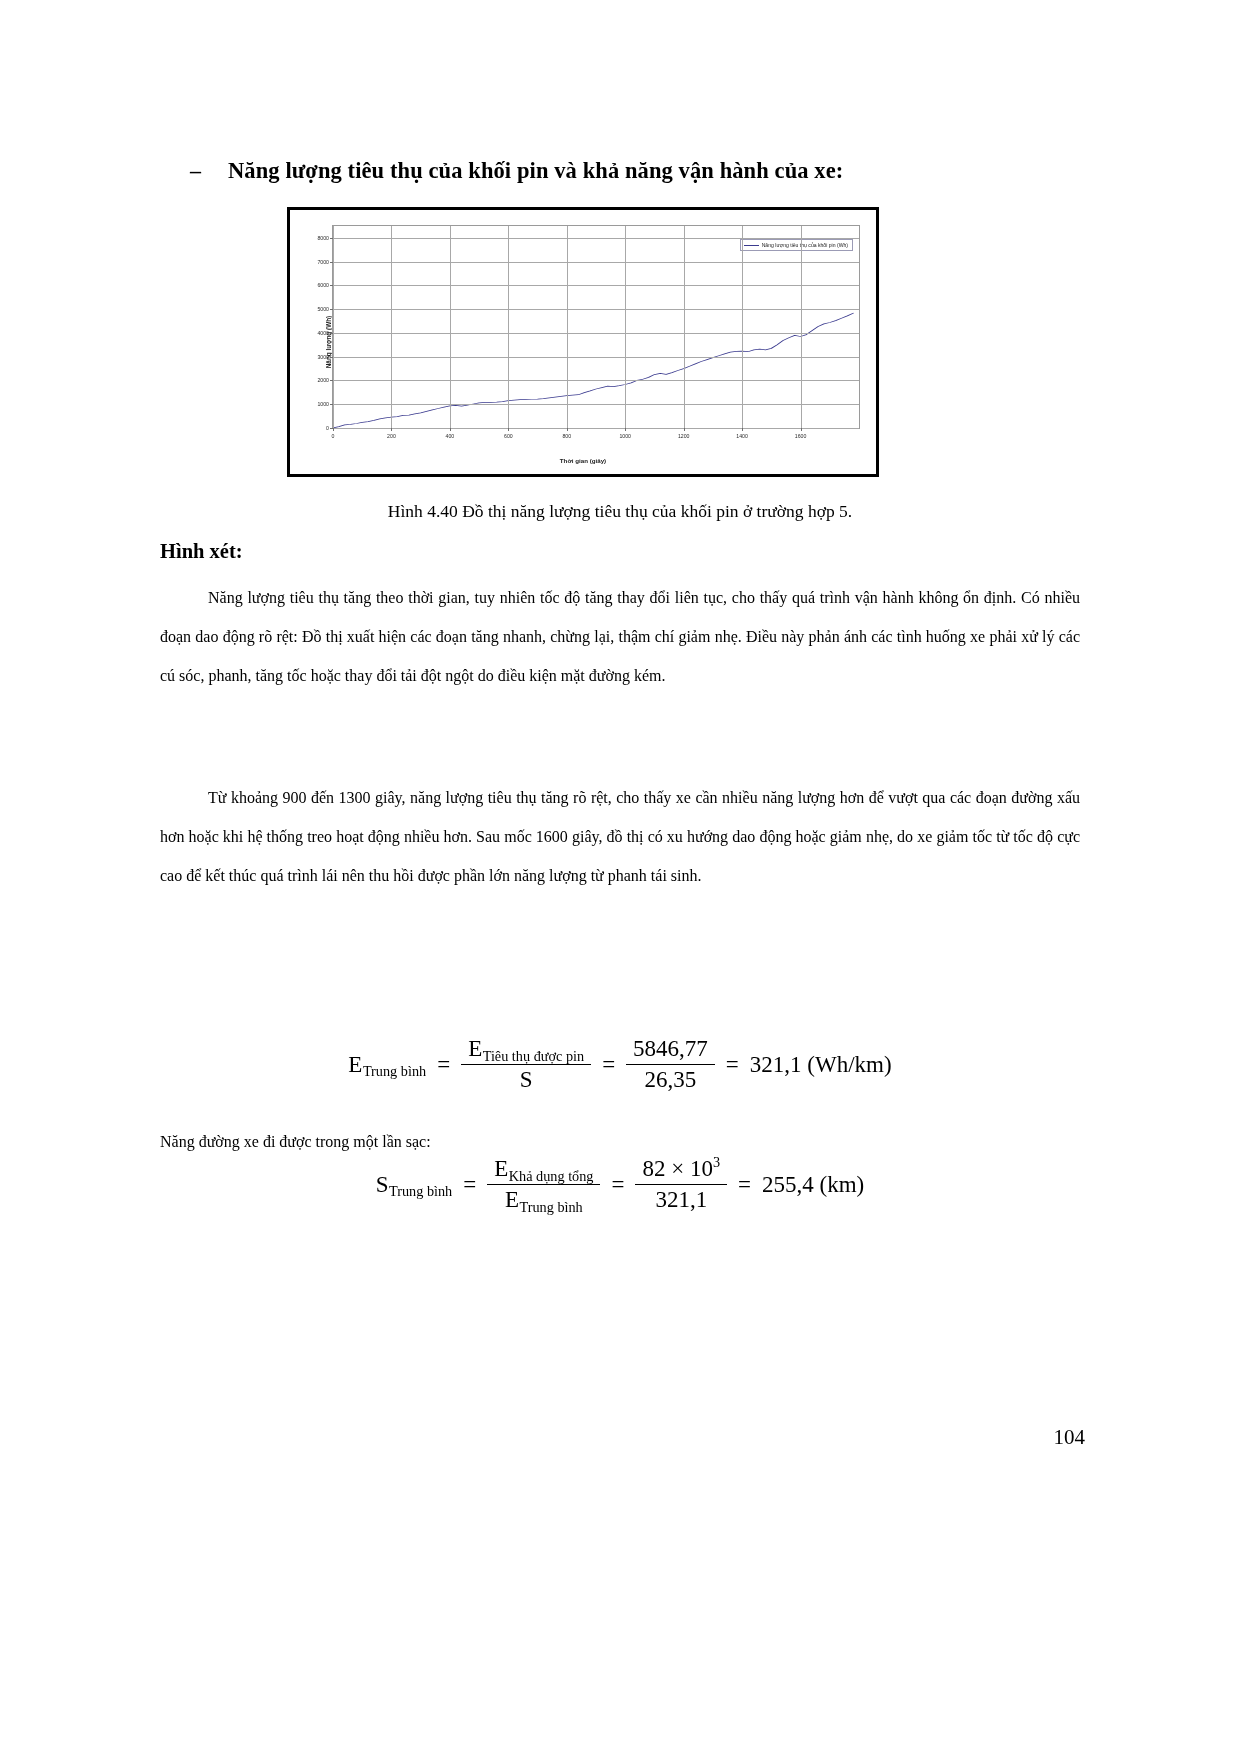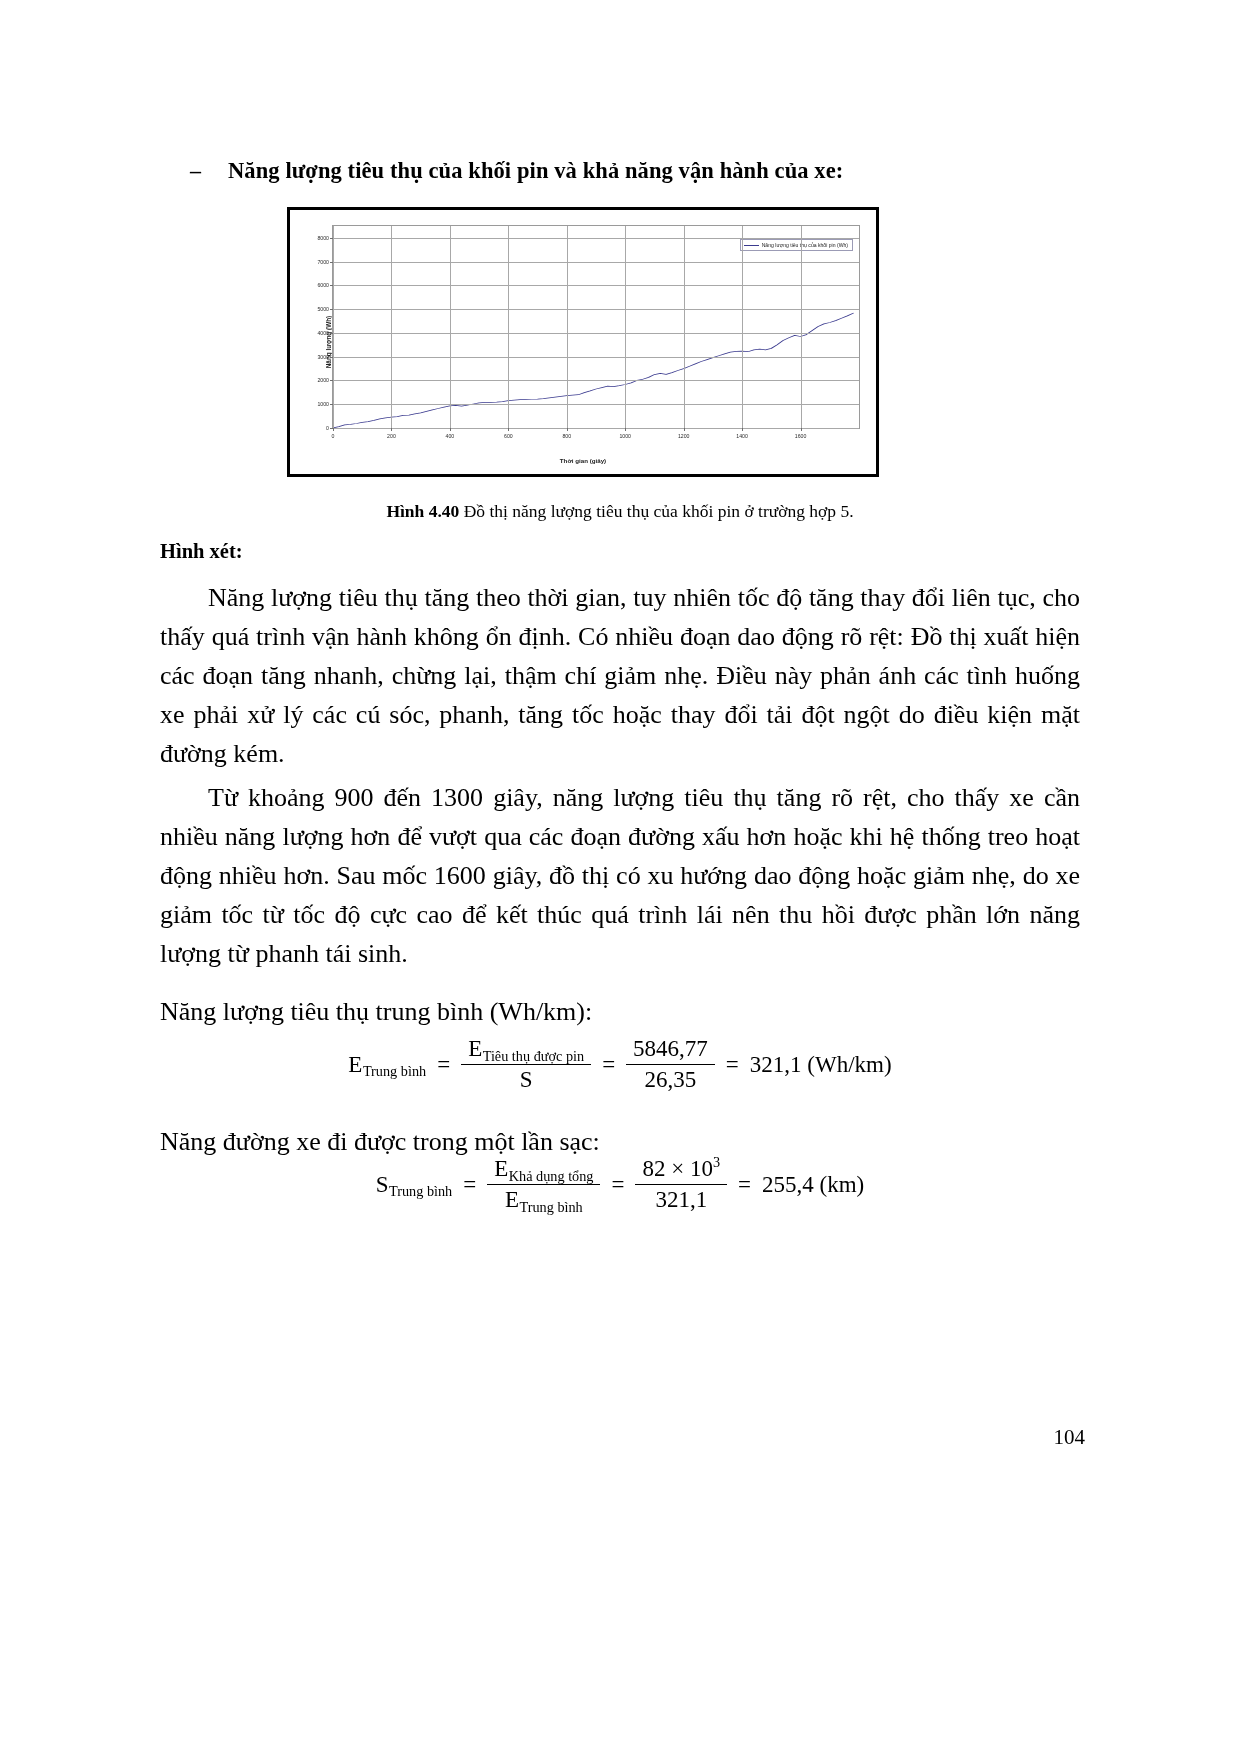--- a/index.html
+++ b/index.html
@@ -160,35 +160,35 @@
   
   .caption {
     position: absolute;
     left: 0;
     right: 0;
     top: 500px;
     text-align: center;
     font-size: 17.5px;
     line-height: 1.3;
   }
-  .caption b { font-weight: bold; margin-top: 17px; }
+  .caption b { font-weight: normal; margin-top: 17px; }
 
   
   .nhanxet {
     position: absolute;
     left: 160px;
     top: 540px;
     font-weight: bold;
     font-size: 20.5px;
   }
   .para {
     position: absolute;
     left: 160px;
     width: 920px;
-    font-size: 26px;
+    font-size: 16px;
     line-height: 39px;
     text-align: justify;
     text-justify: inter-word;
   }
   .para.indent { text-indent: 48px; }
   #p1 { top: 578px; }
   #p2 { top: 778px; }
   #p3 { top: 992px; }
   #p4 { top: 1122px; }
 
@@ -326,21 +326,20 @@
   </div>
 
   <div class="caption">
     <b>Hình 4.40</b><span> Đồ thị năng lượng tiêu thụ của khối pin ở trường hợp 5.</span>
   </div>
 
   <div class="nhanxet">Hình xét:</div>
 
   <div class="para indent" id="p1">Năng lượng tiêu thụ tăng theo thời gian, tuy nhiên tốc độ tăng thay đổi liên tục, cho thấy quá trình vận hành không ổn định. Có nhiều đoạn dao động rõ rệt: Đồ thị xuất hiện các đoạn tăng nhanh, chừng lại, thậm chí giảm nhẹ. Điều này phản ánh các tình huống xe phải xử lý các cú sóc, phanh, tăng tốc hoặc thay đổi tải đột ngột do điều kiện mặt đường kém.</div>
   <div class="para indent" id="p2">Từ khoảng 900 đến 1300 giây, năng lượng tiêu thụ tăng rõ rệt, cho thấy xe cần nhiều năng lượng hơn để vượt qua các đoạn đường xấu hơn hoặc khi hệ thống treo hoạt động nhiều hơn. Sau mốc 1600 giây, đồ thị có xu hướng dao động hoặc giảm nhẹ, do xe giảm tốc từ tốc độ cực cao để kết thúc quá trình lái nên thu hồi được phần lớn năng lượng từ phanh tái sinh.</div>
-  <div class="para" id="p3">Năng lượng tiêu thụ trung bình (Wh/km):</div>
 
   <div class="formula" id="f1">
     <div class="frm">
       <span class="term">
           <span>E</span>
           <sub>Trung bình</sub>
         </span>
       <span class="eq">=</span>
       <span class="frac">
         <span class="num term">

